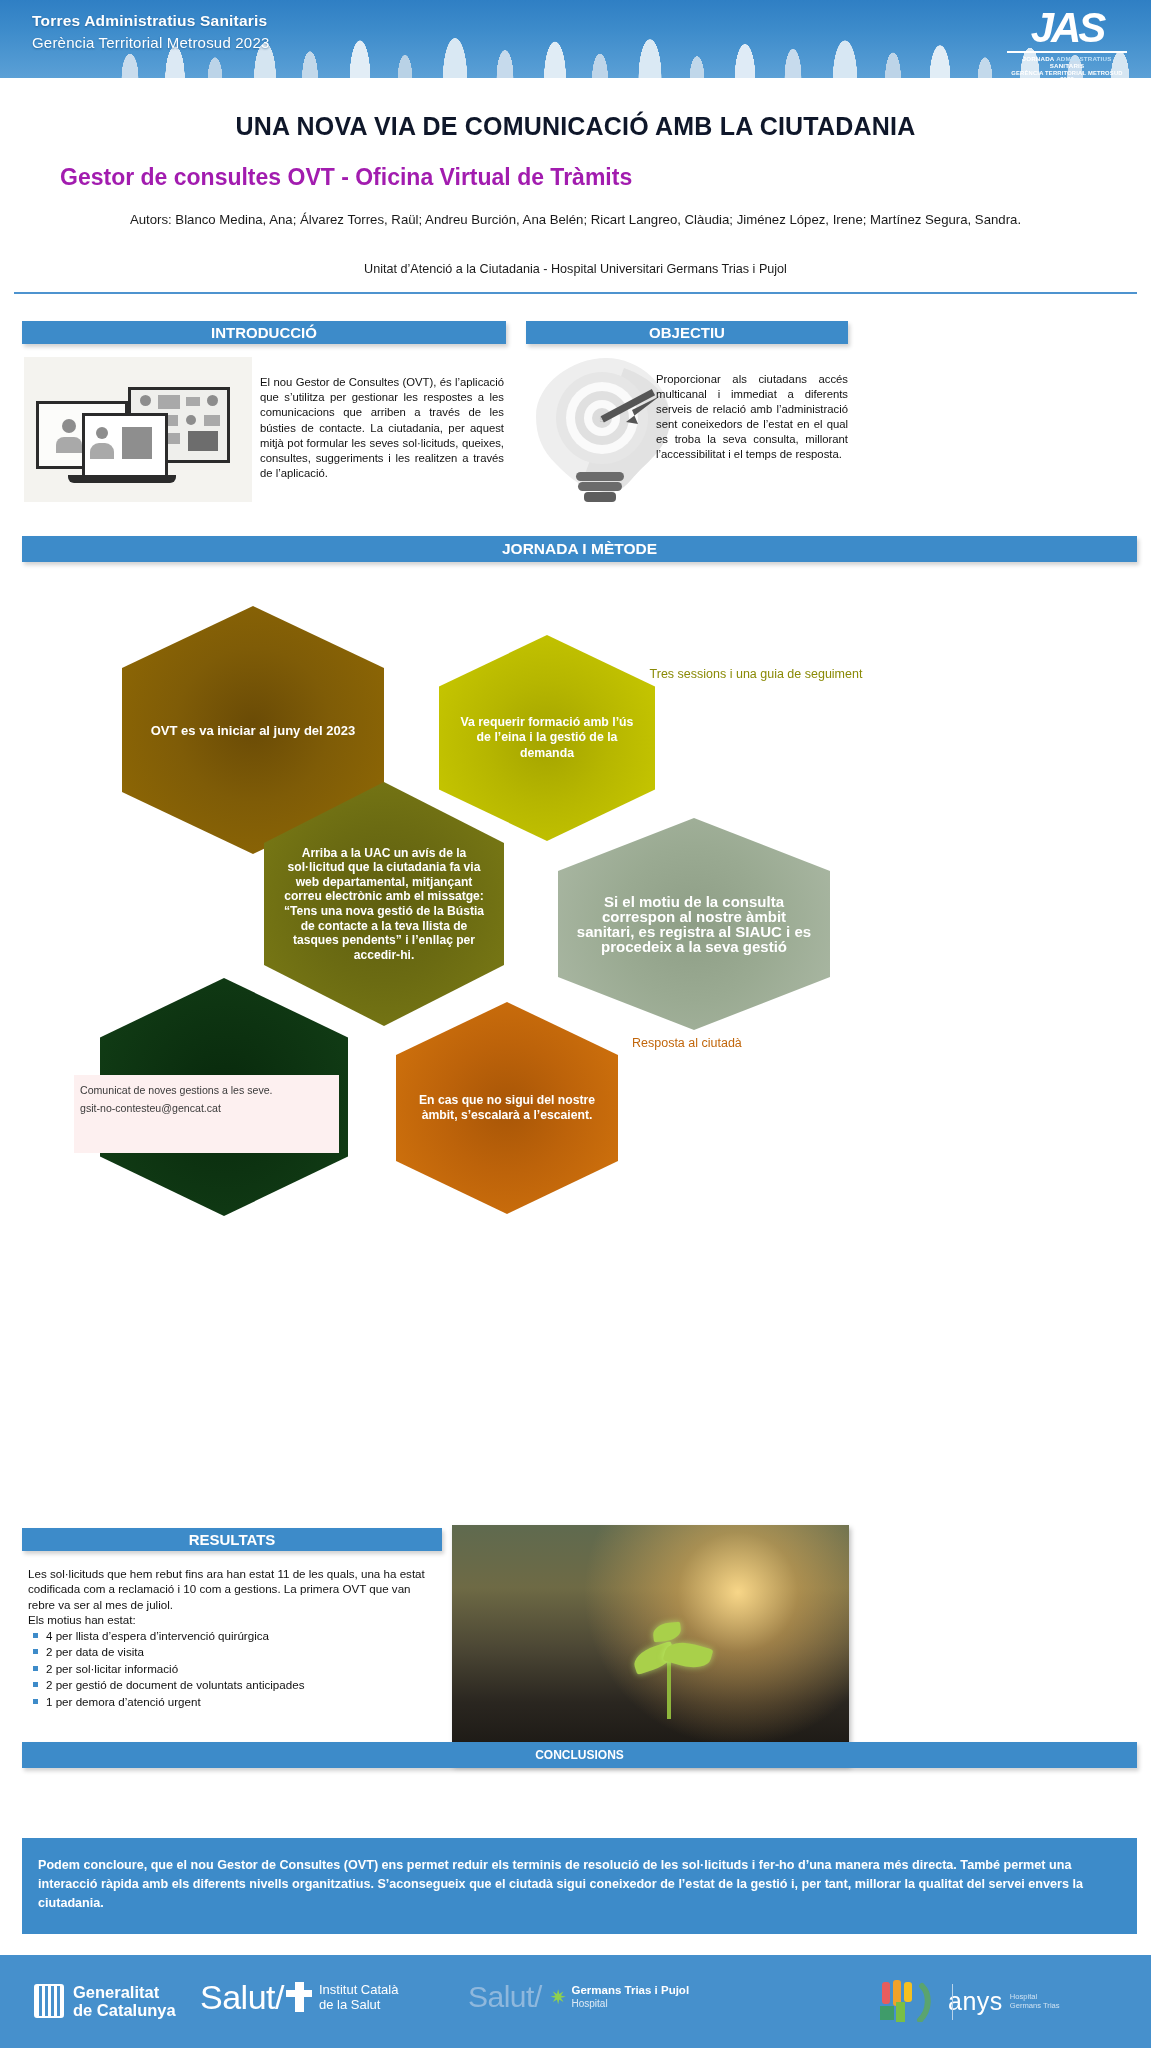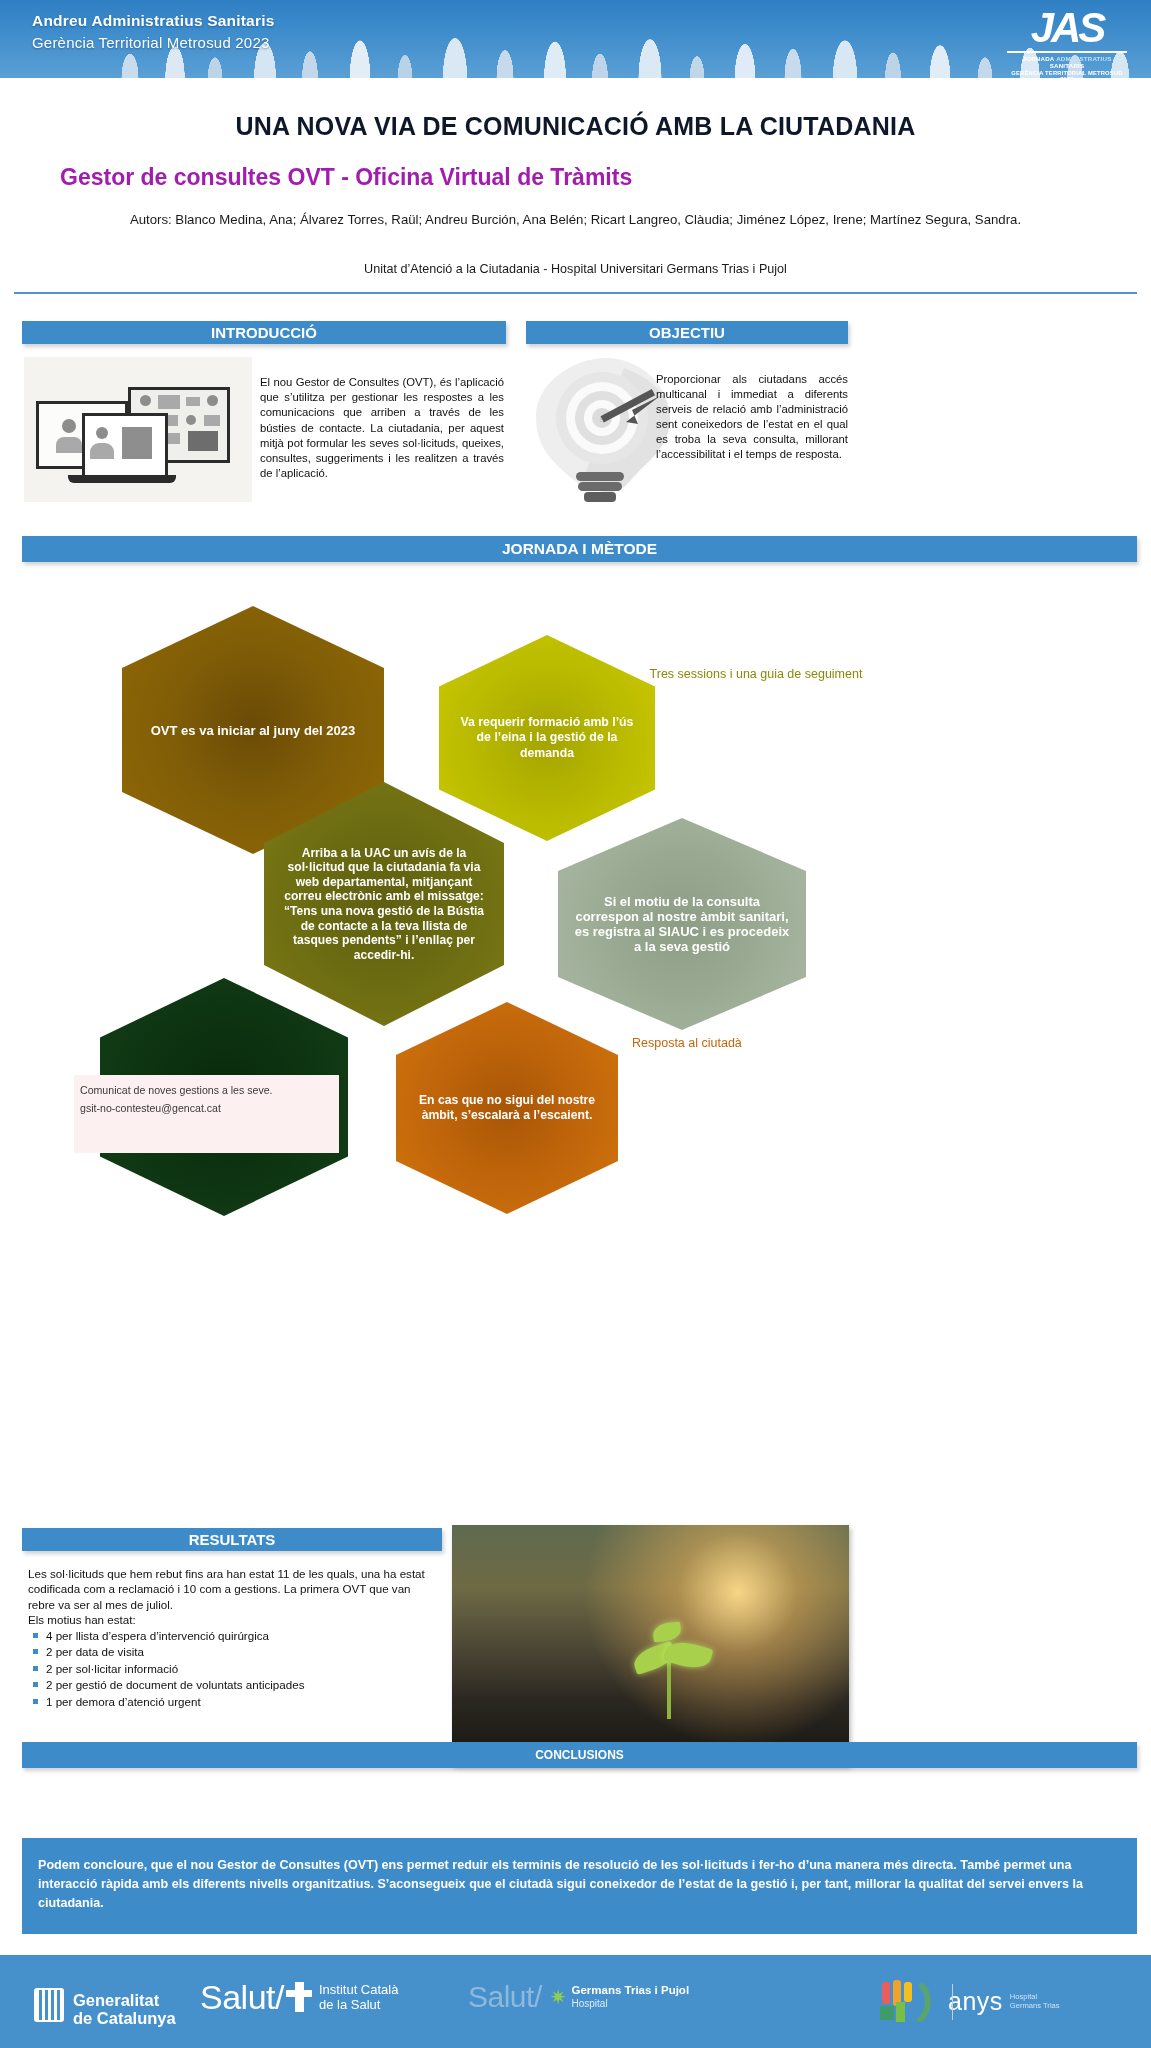--- a/index.html
+++ b/index.html
@@ -163,21 +163,21 @@
   
   .footer{
     position:absolute;left:0;top:1955px;width:1151px;height:93px;background:#4690cc;
     display:flex;align-items:center;
   }
   .logo-gen{position:absolute;left:34px;top:1983px;display:flex;align-items:center;color:#fff;}
   .gen-shield{
     width:26px;height:30px;border:2px solid #fff;border-radius:3px;margin-right:9px;
     background:repeating-linear-gradient(90deg,#fff 0 3px,#4690cc 3px 6px);
   }
-  .gen-txt{font-size:16.5px;font-weight:bold;line-height:18px;margin-top:8px;}
+  .gen-txt{font-size:16.5px;font-weight:bold;line-height:18px;}
   .logo-salut1{position:absolute;left:200px;top:1980px;display:flex;align-items:center;color:#fff;}
   .salut-word{font-size:34px;line-height:34px;letter-spacing:-.5px;}
   .cross{position:relative;width:26px;height:30px;margin:0 7px 0 2px;}
   .cross:before{content:"";position:absolute;left:9px;top:0;width:9px;height:30px;background:#fff;}
   .cross:after{content:"";position:absolute;left:0;top:8px;width:26px;height:7px;background:#fff;}
   .ics-txt{font-size:13px;line-height:15px;}
   .logo-salut2{position:absolute;left:468px;top:1982px;display:flex;align-items:center;}
   .salut-word2{font-size:30px;line-height:30px;color:#8fb8dd;letter-spacing:-.5px;}
   .gtp-star{color:#8fd14f;font-size:20px;margin:0 5px 0 8px;}
   .gtp-txt{color:#fff;font-size:11.5px;font-weight:bold;line-height:13px;}
@@ -186,21 +186,21 @@
   .anys-mark{position:relative;width:62px;height:42px;margin-right:6px;}
   .anys-word{color:#fff;font-size:25px;line-height:26px;letter-spacing:.5px;}
   .anys-side{color:#cfe2f2;font-size:7.6px;line-height:9px;margin-left:7px;}
   .vline{position:absolute;left:952px;top:1984px;width:1px;height:36px;background:#b9d4ea;}
 </style>
 </head>
 <body>
 
 <div class="banner">
   <div class="banner-rocks"></div>
-  <div class="banner-title">Andreu Administratius Sanitaris</div>
+  <div class="banner-title">Torres Administratius Sanitaris</div>
   <div class="banner-sub">Gerència Territorial Metrosud 2023</div>
   <div class="jas-logo">
     <div class="jas-letters">JAS</div>
     <div class="jas-rule"></div>
     <div class="jas-l1">
       <span>JORNADA </span><b>ADMINISTRATIUS</b><span> SANITARIS</span>
     </div>
     <div class="jas-l2">GERÈNCIA TERRITORIAL METROSUD 2023</div>
   </div>
 </div>
@@ -272,21 +272,21 @@
 
   <div class="label-side" style="left:648px;top:106px;width:216px;color:#8a8a06;">
     <span>Tres sessions i una guia de seguiment</span>
   </div>
 
   <div class="hex" style="left:264px;top:222px;width:240px;height:244px;font-size:12.1px;line-height:14.6px;
               background:radial-gradient(circle at 50% 50%, #5f5f10 0%, #6b6b12 45%, #767614 80%, #7d7d16 100%);">
     <span>Arriba a la UAC un avís de la sol·licitud que la ciutadania fa via web departamental, mitjançant correu electrònic amb el missatge: “Tens una nova gestió de la Bústia de contacte a la teva llista de tasques pendents” i l’enllaç per accedir-hi.</span>
   </div>
 
-  <div class="hex" style="left:558px;top:258px;width:248px;height:212px;font-size:13px;line-height:15px;
+  <div class="hex" style="left:558px;top:258px;width:272px;height:212px;font-size:15px;line-height:15px;
               background:radial-gradient(circle at 50% 50%, #8e9e86 0%, #9aaa92 45%, #a7b5a0 85%, #b1bdab 100%);">
     <span>Si el motiu de la consulta correspon al nostre àmbit sanitari, es registra al SIAUC i es procedeix a la seva gestió</span>
   </div>
 
   <div class="hex" style="left:100px;top:418px;width:248px;height:238px;font-size:12.2px;line-height:16px;
               background:radial-gradient(circle at 50% 50%, #08290c 0%, #0d3311 45%, #113c15 85%, #144219 100%);">
     <span>La resposta es facilitarà directament mitjançant la pestanya de resposta del Gestor de Consultes ( OVT)</span>
   </div>
 
   <div class="hex" style="left:396px;top:442px;width:222px;height:212px;font-size:12.2px;line-height:15.4px;

